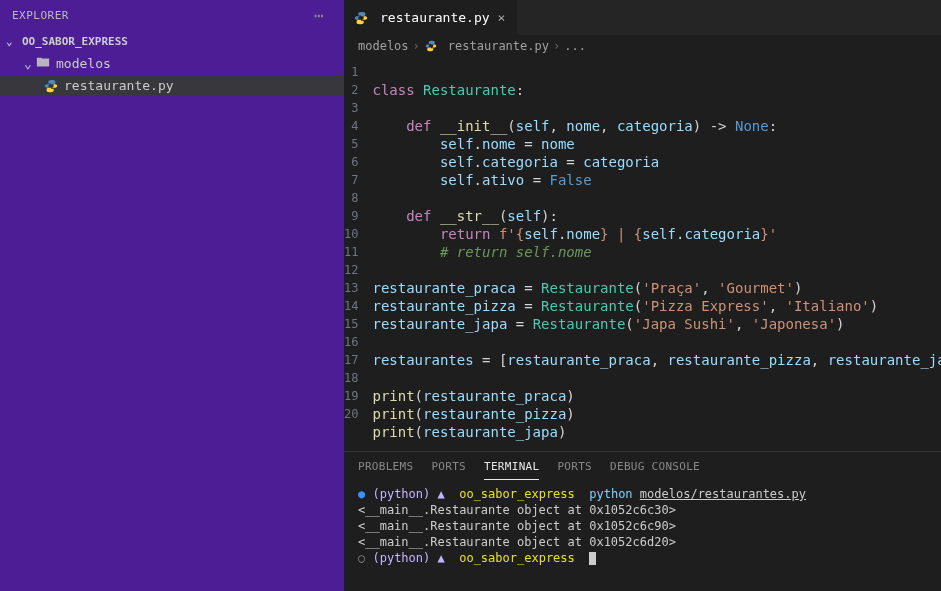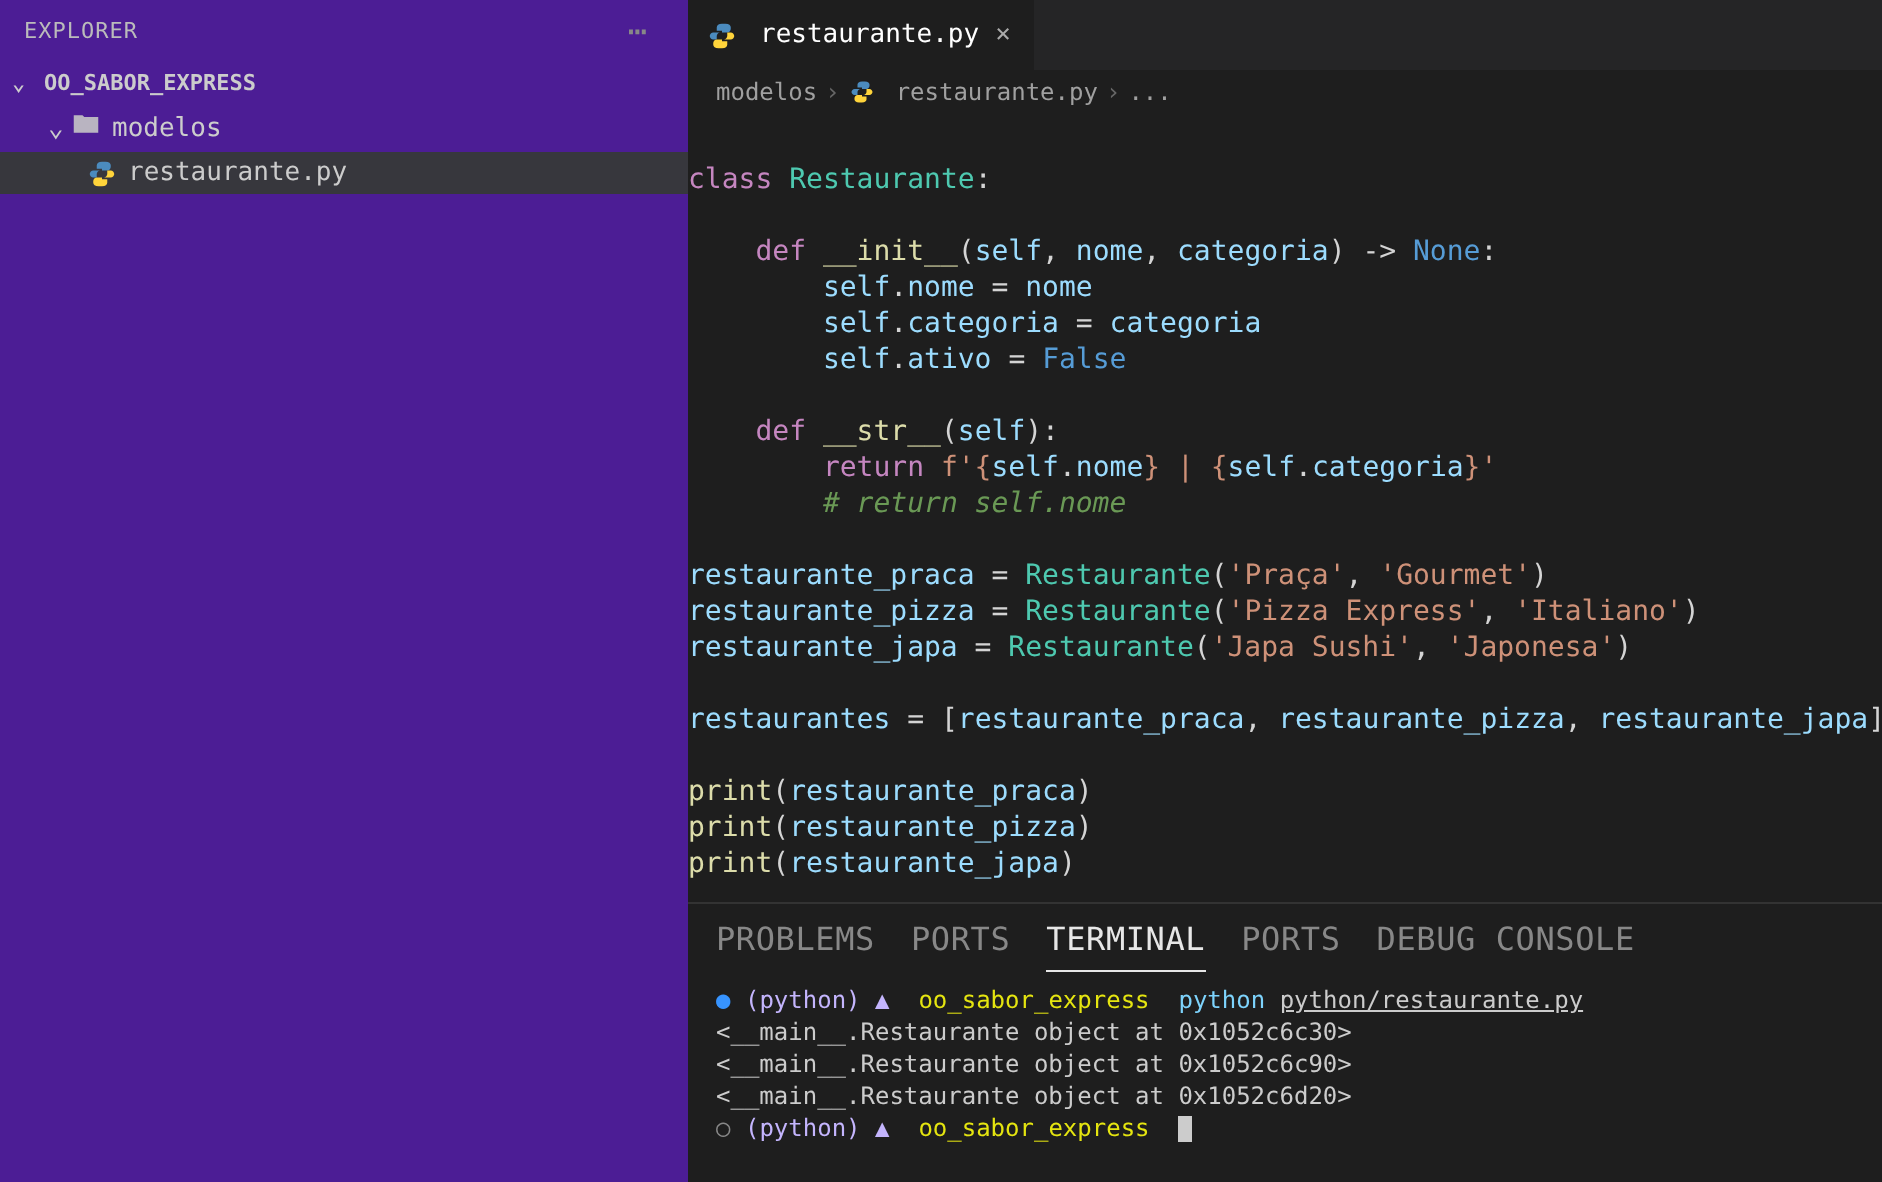--- a/index.html
+++ b/index.html
@@ -29,21 +29,21 @@
 .fn { color:#dcdcaa; }
 .var { color:#9cdcfe; }
 .param { color:#9cdcfe; }
 .str { color:#ce9178; }
 .const { color:#569cd6; }
 .op { color:#d4d4d4; }
 .punct { color:#d4d4d4; }
 .cmt { color:#6a9955; font-style:italic; }
 .self { color:#9cdcfe; }
 .panel { height:140px; border-top:1px solid #333; background:#1e1e1e; display:flex; flex-direction:column; }
-.panel-tabs { display:flex; gap:18px; padding:8px 14px 0; font-size:16px; color:#888; }
+.panel-tabs { display:flex; gap:18px; padding:8px 14px 0; font-size:11px; color:#888; }
 .panel-tab { cursor:pointer; padding-bottom:6px; letter-spacing:0.3px; }
 .panel-tab.active { color:#e7e7e7; border-bottom:1px solid #e7e7e7; }
 .terminal { flex:1; padding:6px 14px; font-size:12px; line-height:16px; overflow:hidden; color:#ccc; }
 .term-line { white-space:pre; }
 .t-green { color:#c4b5fd; }
 .t-yellow { color:#e5e510; }
 .t-path { color:#ccc; }
 .t-cmd { color:#ccc; text-decoration:underline; }
 .t-py { color:#7dd3fc; }
 .dot-blue { color:#3794ff; }
@@ -102,20 +102,41 @@
       <svg width="12" height="12" viewBox="0 0 16 16">
           <path fill="#4B8BBE" d="M8 1c-2 0-3 1-3 2v2h3v1H3c-1 0-2 1-2 2s1 2 2 2h2v-2c0-1 1-2 2-2h4c1 0 2-1 2-2V3c0-1-1-2-3-2H8z"></path>
           <path fill="#FFD43B" d="M8 15c2 0 3-1 3-2v-2H8v-1h5c1 0 2-1 2-2s-1-2-2-2h-2v2c0 1-1 2-2 2H5c-1 0-2 1-2 2v1c0 1 1 2 3 2h2z"></path>
         </svg>
     </span>
     <span>restaurante.py</span>
     <span class="sep">›</span>
     <span>...</span>
   </div>
   <div class="editor">
+    <div class="gutter" id="gutter">1
+2
+3
+4
+5
+6
+7
+8
+9
+10
+11
+12
+13
+14
+15
+16
+17
+18
+19
+20
+</div>
     <div class="code">
 <span class="kw">class</span> <span class="cls">Restaurante</span><span class="punct">:</span>
 
     <span class="kw">def</span> <span class="fn">__init__</span><span class="punct">(</span><span class="self">self</span><span class="punct">, </span><span class="param">nome</span><span class="punct">, </span><span class="param">categoria</span><span class="punct">) -&gt; </span><span class="const">None</span><span class="punct">:</span>
         <span class="self">self</span><span class="punct">.</span><span class="var">nome</span> <span class="op">=</span> <span class="var">nome</span>
         <span class="self">self</span><span class="punct">.</span><span class="var">categoria</span> <span class="op">=</span> <span class="var">categoria</span>
         <span class="self">self</span><span class="punct">.</span><span class="var">ativo</span> <span class="op">=</span> <span class="const">False</span>
 
     <span class="kw">def</span> <span class="fn">__str__</span><span class="punct">(</span><span class="self">self</span><span class="punct">):</span>
         <span class="kw">return</span> <span class="str">f'{</span><span class="self">self</span><span class="punct">.</span><span class="var">nome</span><span class="str">} | {</span><span class="self">self</span><span class="punct">.</span><span class="var">categoria</span><span class="str">}'</span>
@@ -135,20 +156,20 @@
 
   <div class="panel">
     <div class="panel-tabs">
       <span class="panel-tab">PROBLEMS</span>
       <span class="panel-tab">PORTS</span>
       <span class="panel-tab active">TERMINAL</span>
       <span class="panel-tab">PORTS</span>
       <span class="panel-tab">DEBUG CONSOLE</span>
     </div>
     <div class="terminal">
-      <div class="term-line"><span class="dot-blue">●</span> <span class="t-green">(python)</span> <span class="t-green">▲</span>  <span class="t-yellow">oo_sabor_express</span>  <span class="t-py">python</span> <span class="t-cmd">python/restaurante.py</span></div>
+      <div class="term-line"><span class="dot-blue">●</span> <span class="t-green">(python)</span> <span class="t-green">▲</span>  <span class="t-yellow">oo_sabor_express</span>  <span class="t-py">python</span> <span class="t-cmd">modelos/restaurantes.py</span></div>
       <div class="term-line t-path">&lt;__main__.Restaurante object at 0x1052c6c30&gt;</div>
       <div class="term-line t-path">&lt;__main__.Restaurante object at 0x1052c6c90&gt;</div>
       <div class="term-line t-path">&lt;__main__.Restaurante object at 0x1052c6d20&gt;</div>
       <div class="term-line"><span class="dot-grey">○</span> <span class="t-green">(python)</span> <span class="t-green">▲</span>  <span class="t-yellow">oo_sabor_express</span>  <span class="cursor"></span></div>
     </div>
   </div>
 </div>
 
 </body></html>

